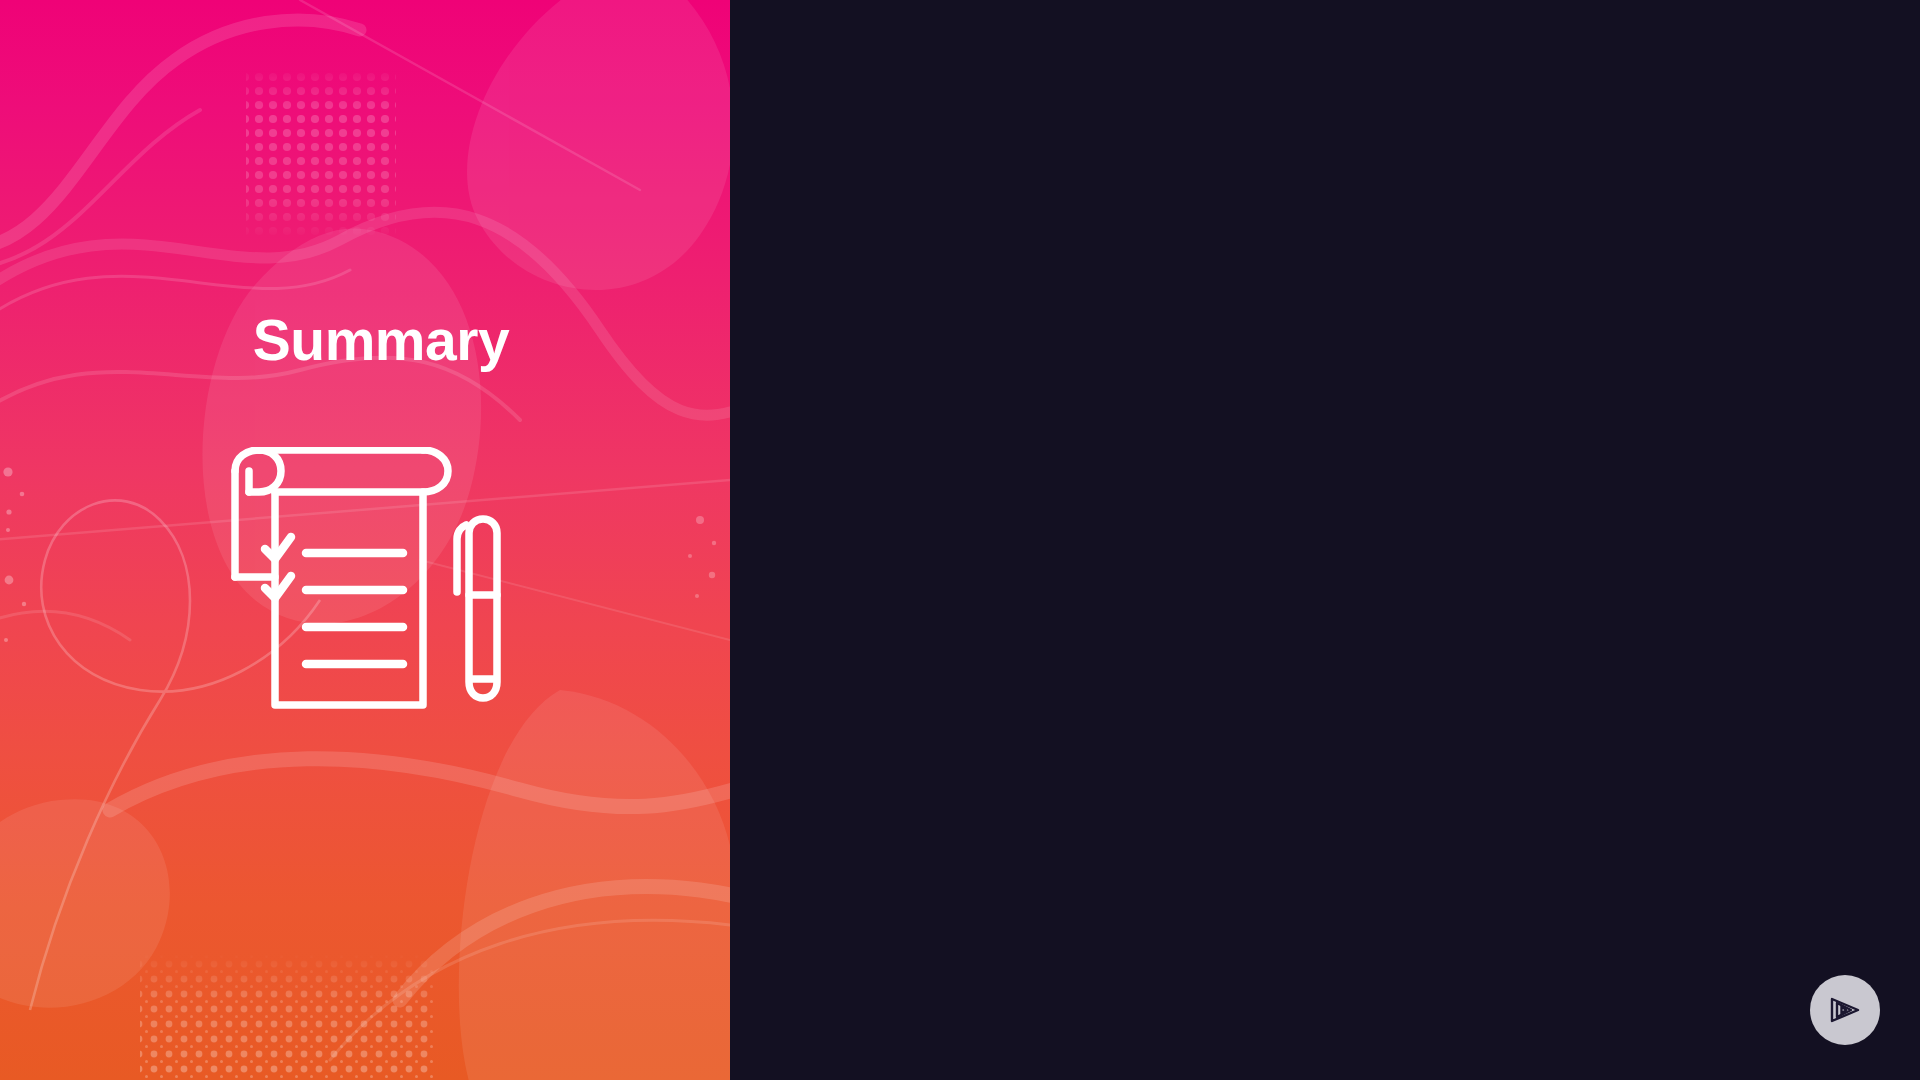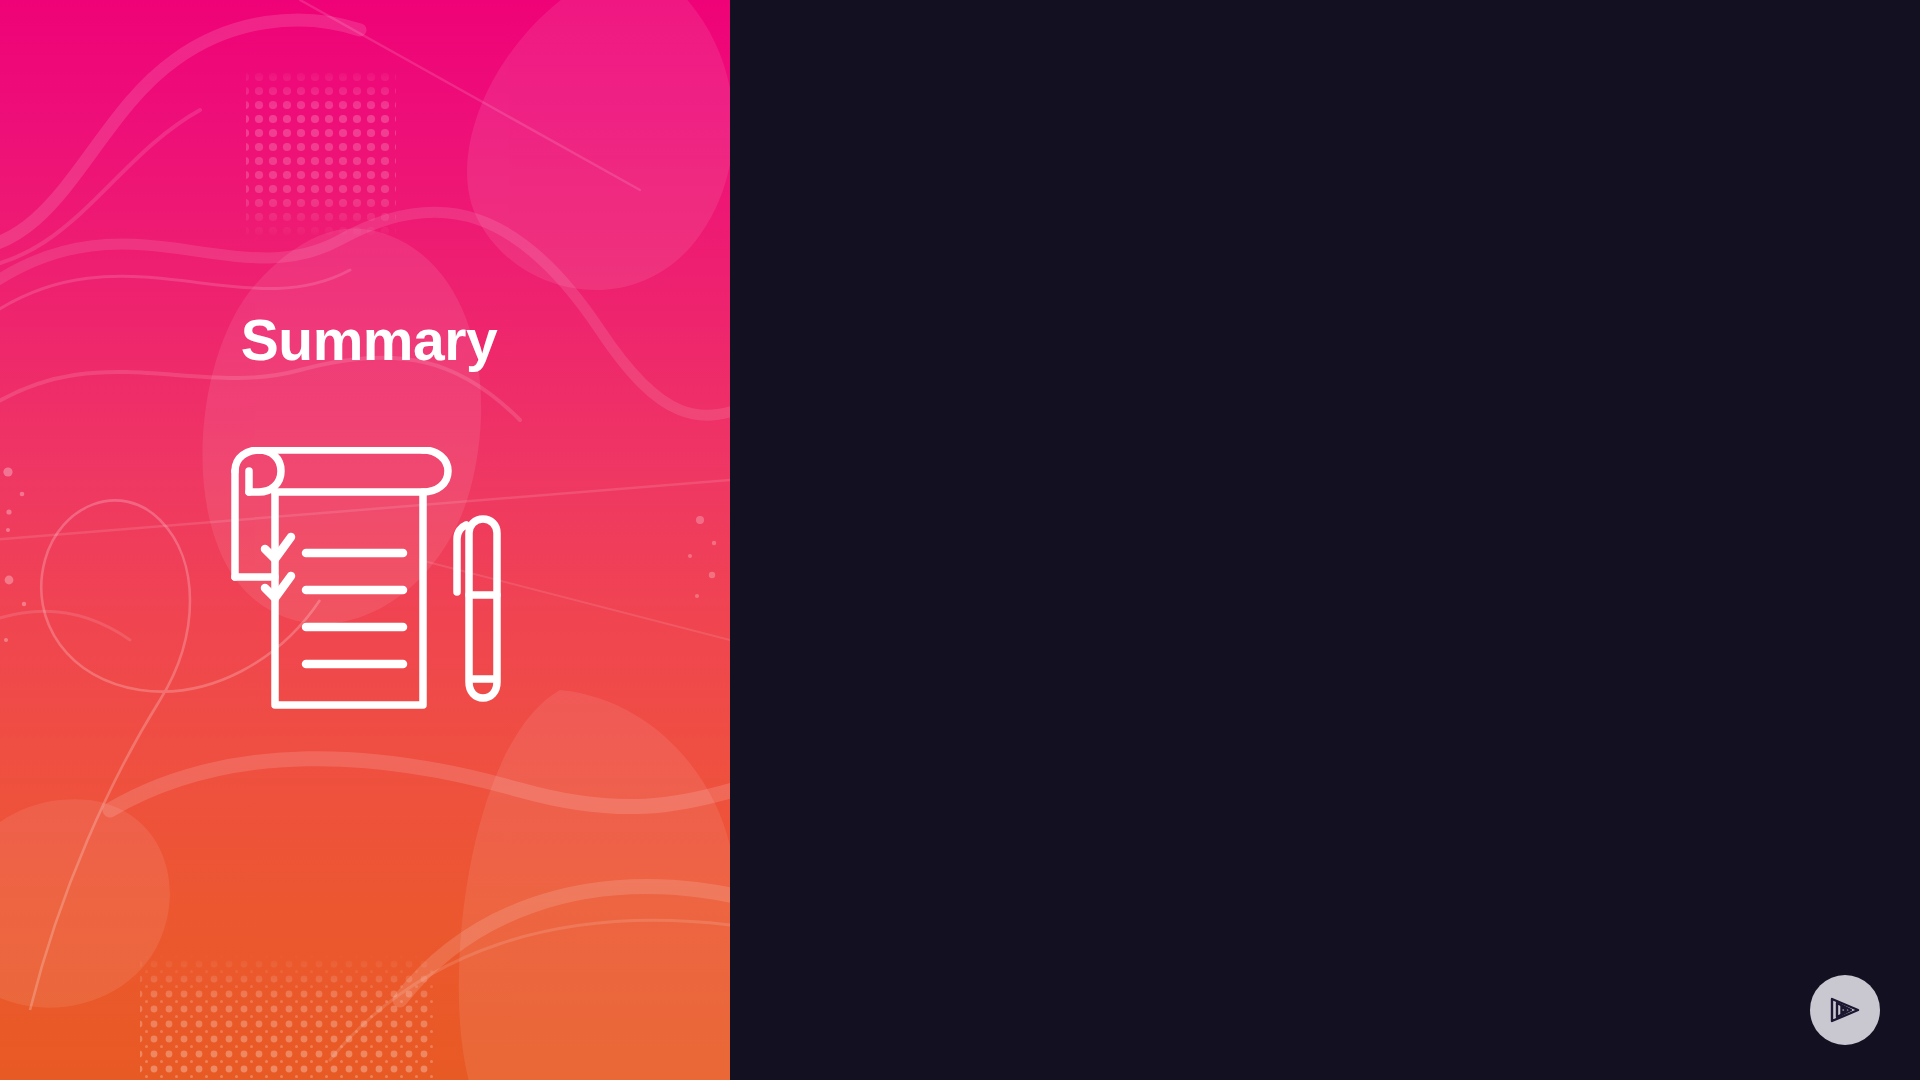--- a/index.html
+++ b/index.html
@@ -37,21 +37,21 @@
   
   .deco {
     position:absolute; left:0; top:0;
     width:730px; height:1080px;
     pointer-events:none;
   }
 
   
   .title {
     position:absolute;
-    left:4px; top:312px;
+    left:16px; top:312px;
     width:730px;
     text-align:center;
     color:#ffffff;
     font-size:57px;
     font-weight:bold;
     letter-spacing:-0.5px;
     line-height:1;
     z-index:40;
   }
 

